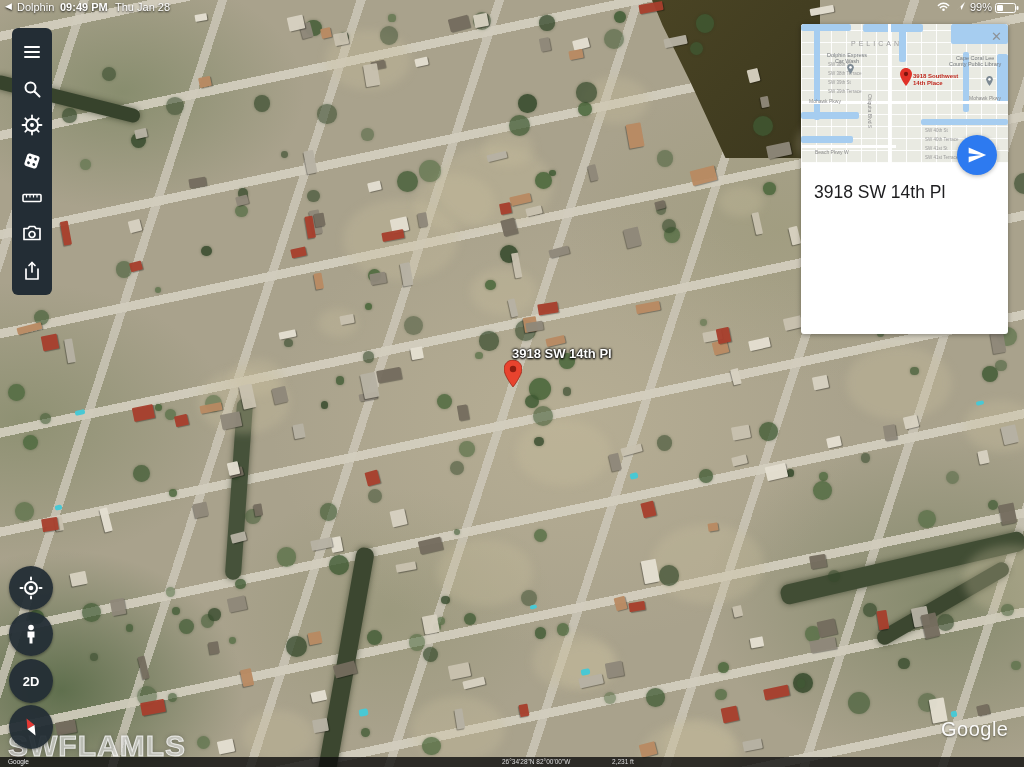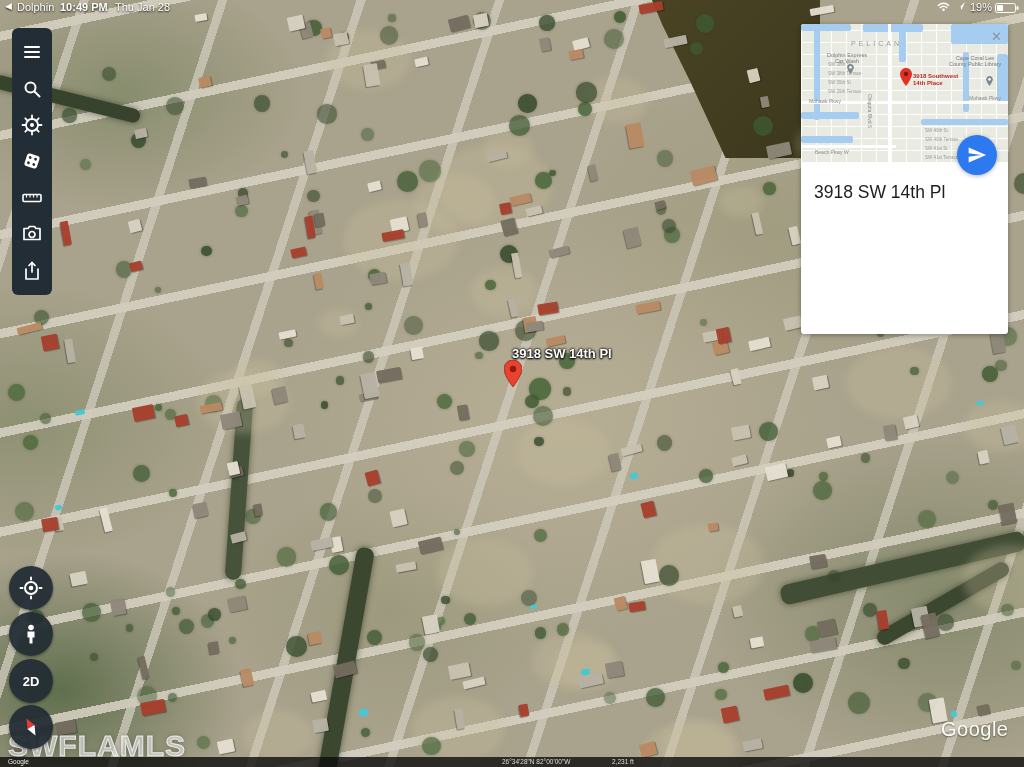--- a/index.html
+++ b/index.html
@@ -446,37 +446,37 @@
       <i style="position: absolute; left: 74.6373px; top: 410.052px; width: 9.73444px; height: 4.99804px; background: rgb(73, 200, 212); border-radius: 2px; transform: rotate(-12deg);"></i>
       <i style="position: absolute; left: 359.413px; top: 709.183px; width: 8.95576px; height: 6.68853px; background: rgb(73, 200, 212); border-radius: 2px; transform: rotate(-12deg);"></i>
       <i style="position: absolute; left: 54.7124px; top: 505.015px; width: 7.10759px; height: 5.31651px; background: rgb(73, 200, 212); border-radius: 2px; transform: rotate(-12deg);"></i>
       <i style="position: absolute; left: 530.182px; top: 605.169px; width: 6.69307px; height: 4.28024px; background: rgb(73, 200, 212); border-radius: 2px; transform: rotate(-12deg);"></i>
       <i style="position: absolute; left: 976.327px; top: 401.27px; width: 8.33999px; height: 4.11908px; background: rgb(73, 200, 212); border-radius: 2px; transform: rotate(-12deg);"></i>
     </div>
 
   <div id="statusbar">
     <span class="sb-chevron">◀</span>
     <span class="sb-back">Dolphin</span>
-    <span class="sb-time">10:49 PM</span>
+    <span class="sb-time">09:49 PM</span>
     <span class="sb-date">Thu Jan 28</span>
     <span class="sb-icon" style="left:936px">
       <svg width="15" height="11" viewBox="-8 -6 16 12">
           <g stroke="#fff" stroke-width="1.6" fill="none" stroke-linecap="round">
             <path d="M-5.6,-1.2 a8,8 0 0 1 11.2,0"></path>
             <path d="M-3.4,1.2 a4.6,4.6 0 0 1 6.8,0"></path>
           </g>
           <circle cx="0" cy="3.6" r="1.4" fill="#fff"></circle>
         </svg>
     </span>
     <span class="sb-icon" style="left:956px">
       <svg width="10" height="10" viewBox="0 0 10 10">
           <path d="M1 9 L9 1 L5.5 9 L4.5 5.5 Z" fill="#fff"></path>
         </svg>
     </span>
-    <span class="sb-batt">19%</span>
+    <span class="sb-batt">99%</span>
     <span class="sb-icon" style="left:995px;top:3px">
       <svg width="24" height="10" viewBox="0 0 24 10">
           <rect x="0.5" y="0.5" width="20" height="9" rx="2" fill="none" stroke="#fff" stroke-width="1"></rect>
           <rect x="2" y="2" width="6" height="6" rx="1" fill="#fff"></rect>
           <rect x="21.5" y="3" width="2" height="4" rx="1" fill="#fff"></rect>
         </svg>
     </span>
   </div>
 
   <div id="toolbar">

